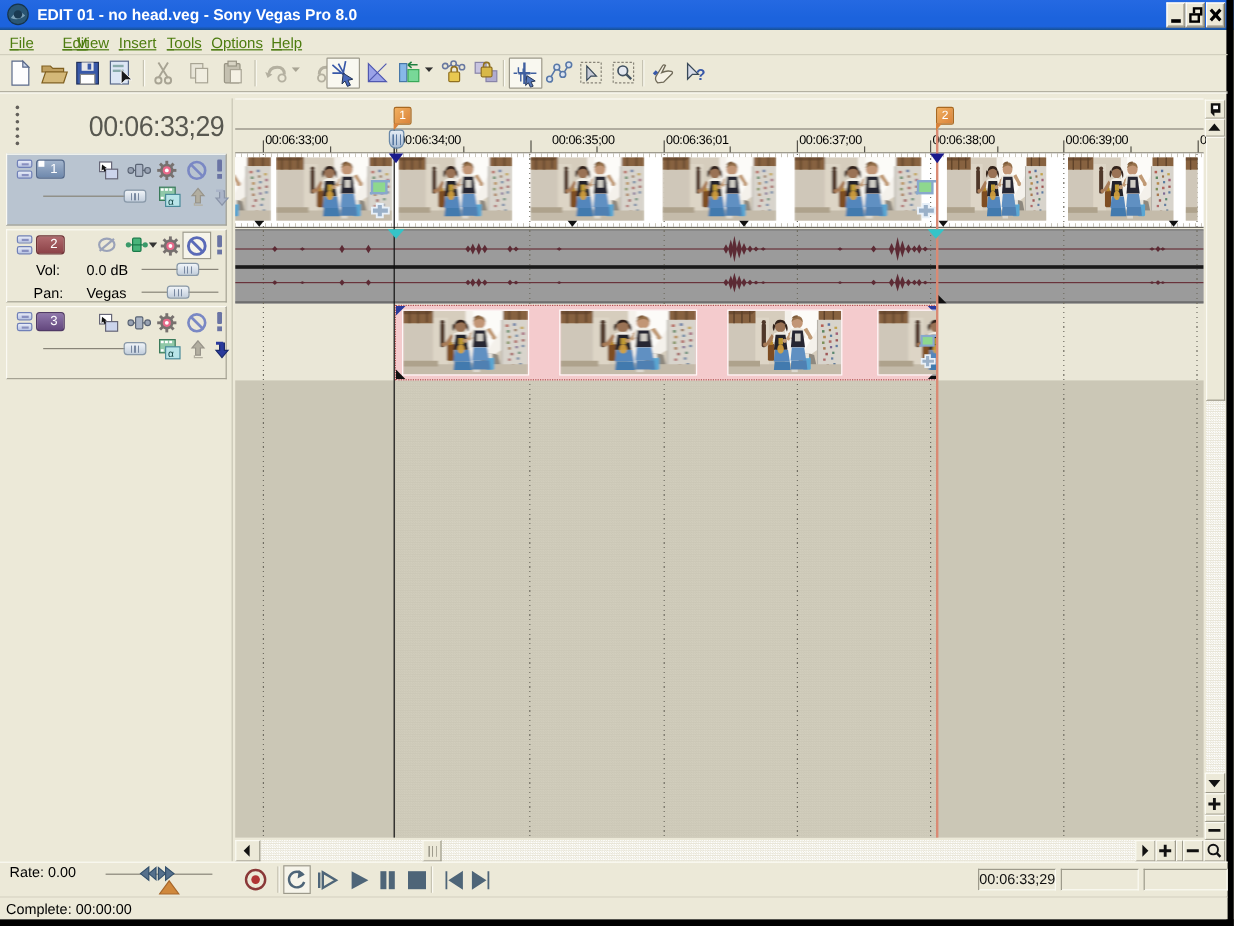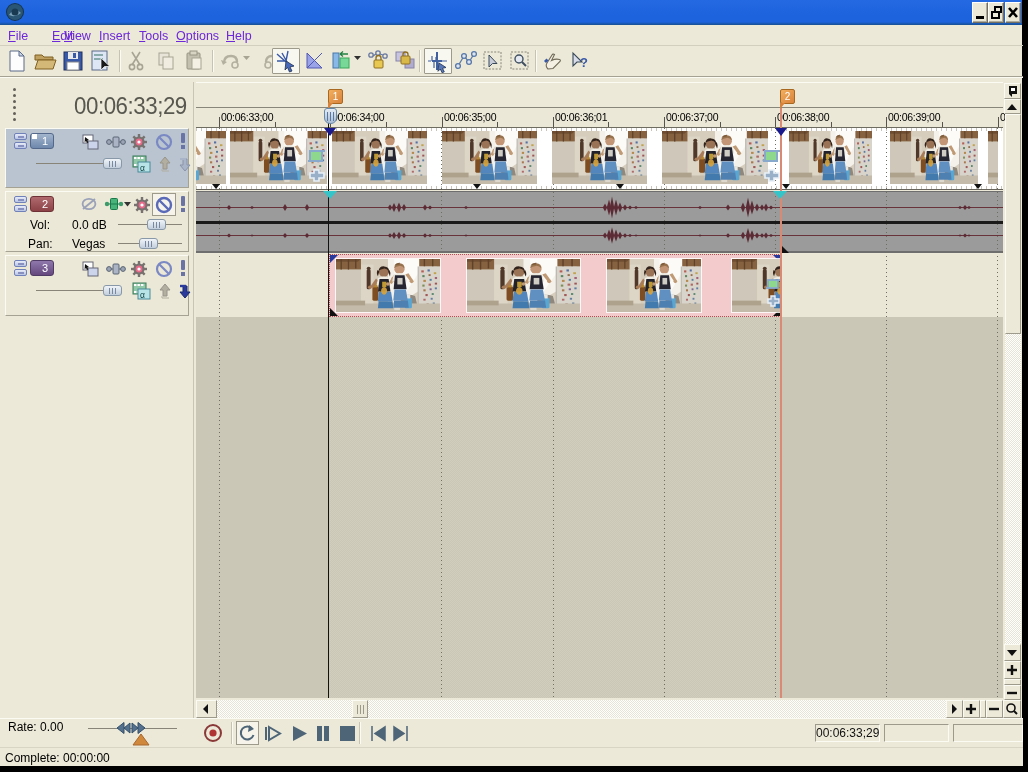--- a/index.html
+++ b/index.html
@@ -9,21 +9,21 @@
 .sunken { border:1px solid; border-color:#9d9a8b #fff #fff #9d9a8b; }
 
 #titlebar { left:0; top:0; width:1028px; height:25px;
   background:linear-gradient(180deg,#2569e2 0%,#1c63dd 60%,#1c63dd 88%,#17508f 100%); }
 #titletext { left:31px; top:5px; color:#fff; font-weight:bold; font-size:13px; }
 .winbtn { top:2px; width:16px; height:21px; background:#ece9d8; border:1px solid #fff;
   border-right-color:#716f63; border-bottom-color:#716f63; box-shadow:inset -1px -1px 0 #aeab9c; }
 #blackR { left:1022px; top:0; width:6px; height:772px; background:#000; }
 #blackB { left:0; top:766px; width:1028px; height:6px; background:#000; }
 
-.menuitem { top:29px; font-size:12.5px; color:#6d28d9; }
+.menuitem { top:29px; font-size:12.5px; color:#4d7c0f;text-decoration:underline; }
 .menuitem u { text-decoration:underline; }
 
 .tbsep { top:4px; width:1px; height:22px; background:#c6c3b2; box-shadow:1px 0 0 #fbfaf3; }
 .ticon { top:3px; width:24px; height:24px; }
 .tpress { top:2px; height:26px; background:#f9f8f0; border:1px solid #9d9a8b; border-radius:1px;}
 
 
 .gdot { left:13px; width:3px; height:3px; border-radius:50%; background:#63605a; }
 #timedigits { left:74px; top:92px; font-size:24px; color:#585850; letter-spacing:-0.5px; transform:scaleX(0.93); transform-origin:left; }
 .thead { left:5px; width:184px; border:1px solid; border-color:#fbfaf3 #a5a293 #a5a293 #fbfaf3; }
@@ -92,20 +92,21 @@
 <body>
 <div id="app">
 
 <div id="titlebar" class="abs"></div>
 <svg class="abs" style="left:5px;top:2px" width="20" height="20">
       <circle cx="10" cy="10" r="9" fill="#16334a"></circle>
       <circle cx="10" cy="10" r="8" fill="#2a5674"></circle>
       <path d="M4 13 Q10 4 16 11 Q10 16 4 13Z" fill="#8fb3c8" opacity="0.8"></path>
       <circle cx="10" cy="10" r="3.5" fill="#1a3a52"></circle>
     </svg>
+<div id="titletext" class="abs">EDIT 01 - no head.veg - Sony Vegas Pro 8.0</div>
 <div class="winbtn abs" style="left:972px">
       <div class="abs" style="left:3px;top:13px;width:8px;height:3px;background:#000"></div>
     </div>
 <div class="winbtn abs" style="left:988px">
   <div class="abs" style="left:5px;top:3px;width:8px;height:7px;border:2px solid #000"></div>
   <div class="abs" style="left:2px;top:8px;width:9px;height:8px;border:2px solid #000;background:#ece9d8"></div>
 </div>
 <div class="winbtn abs" style="left:1005px">
   <svg width="14" height="19">
         <path d="M3 5 L11 14 M11 5 L3 14" stroke="#000" stroke-width="2.6"></path>
@@ -530,21 +531,21 @@
 </g>
 </defs>
 </svg>
 
 <div class="abs" style="left:193px;top:82px;width:1px;height:636px;background:#c8c5b4"></div>
 
 <div id="markerbar" class="abs"></div>
 <div id="ruler" class="abs"></div>
 <div class="abs rlab" style="left:221px;top:111px">00:06:33;00</div>
 <div class="abs rlab" style="left:332px;top:111px">00:06:34;00</div>
-<div class="abs rlab" style="left:444px;top:111px">00:06:35;00</div>
+<div class="abs rlab" style="left:460px;top:111px">00:06:35;00</div>
 <div class="abs rlab" style="left:555px;top:111px">00:06:36;01</div>
 <div class="abs rlab" style="left:666px;top:111px">00:06:37;00</div>
 <div class="abs rlab" style="left:777px;top:111px">00:06:38;00</div>
 <div class="abs rlab" style="left:888px;top:111px">00:06:39;00</div>
 <div class="abs rlab" style="left:1000px;top:111px">0</div>
 <div class="abs rtick" style="left:219px;top:117px;height:10px;position:absolute"></div>
 <div class="abs rtick" style="left:330px;top:117px;height:10px;position:absolute"></div>
 <div class="abs rtick" style="left:442px;top:117px;height:10px;position:absolute"></div>
 <div class="abs rtick" style="left:553px;top:117px;height:10px;position:absolute"></div>
 <div class="abs rtick" style="left:664px;top:117px;height:10px;position:absolute"></div>

